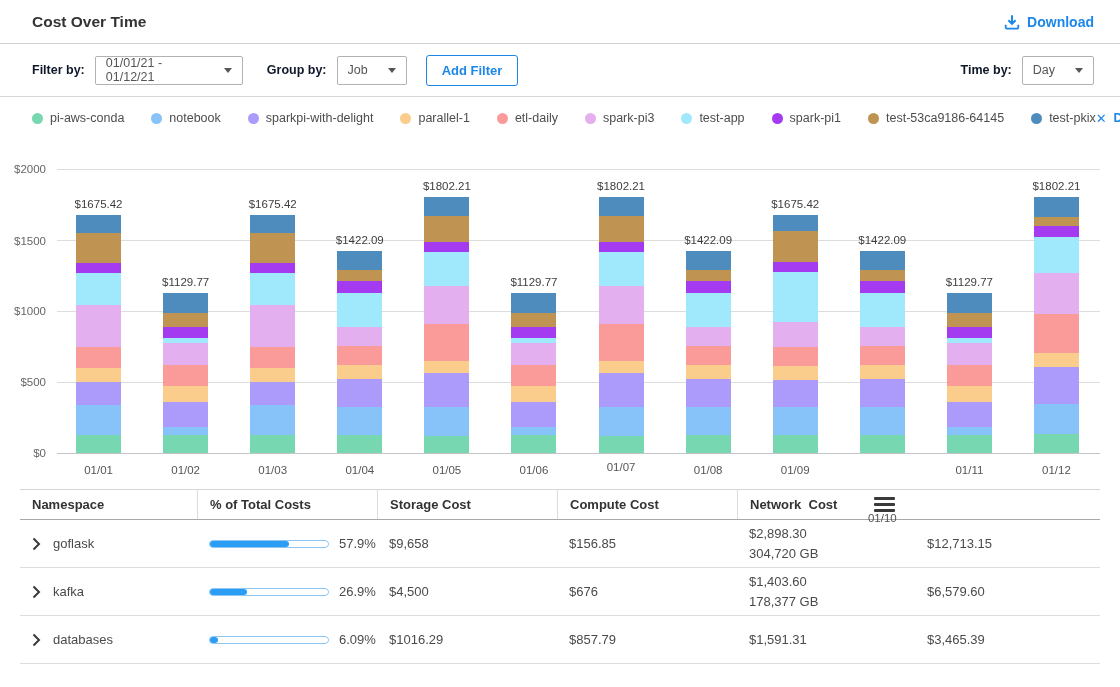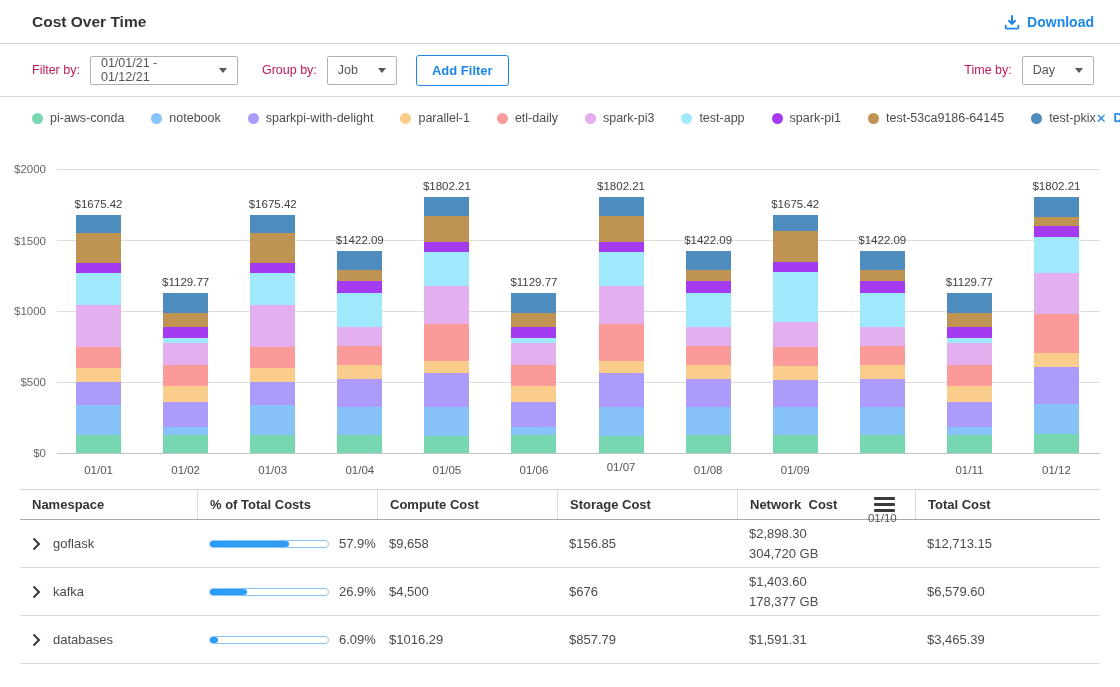--- a/index.html
+++ b/index.html
@@ -11,21 +11,21 @@
   }
   button { font-family: inherit; background: none; border: none; padding: 0; cursor: pointer; }
 
   
   .topbar { display: flex; align-items: center; height: 44px; padding: 0 26px 0 32px; border-bottom: 1px solid #cfcfcf; }
   .page-title { margin: 0; font-size: 15.5px; font-weight: 700; color: #333; }
   .download-btn { margin-left: auto; display: flex; align-items: center; gap: 7px; color: #1C87E8; font-weight: 700; font-size: 14px; }
 
   
   .filterbar { display: flex; align-items: center; height: 53px; padding: 0 26px 0 32px; border-bottom: 1px solid #d6d6d6; font-size: 12.5px; }
-  .flabel { font-weight: 400; color: #be185d; margin-right: 10px; white-space: nowrap; }
+  .flabel { font-weight: 700; color: #0f172a; margin-right: 10px; white-space: nowrap; }
   .select { display: flex; align-items: center; justify-content: space-between; border: 1px solid #b2b2b2; border-radius: 2px; height: 29px; padding: 0 10px; color: #555; background: #fff; cursor: pointer; font-size: 12.5px; }
   .select.date { width: 148px; }
   .select.small { min-width: 56px; gap: 10px; }
   .caret { width: 0; height: 0; border-left: 4.5px solid transparent; border-right: 4.5px solid transparent; border-top: 5.5px solid #555; margin-left: 10px; flex: none; }
   .group-label { margin-left: 24px; }
   .add-filter { margin-left: 19px; height: 31px; padding: 0 15px; border: 1px solid #1C87E8; border-radius: 3px; color: #1C87E8; font-weight: 700; font-size: 13px; background: #fff; }
   .spacer { flex: 1; }
 
   
   .legendbar { display: flex; align-items: center; height: 42px; padding: 0 58px 0 32px; font-size: 12.5px; color: #4d4d4d; }
@@ -326,27 +326,26 @@
         <div class="bar-segment" style="height: 18.744px; background: rgb(118, 215, 176);"></div>
       </div>
       <div class="bar-total" style="left: 1010.46px; top: 31.0862px;">$1802.21</div>
       <div class="x-label" style="left: 1010.46px; top: 315px;">01/12</div>
     </div>
 
   <div class="cost-table">
     <div class="thead">
       <div class="th">Namespace</div>
       <div class="th">% of Total Costs</div>
+      <div class="th">Storage Cost</div>
       <div class="th">Compute Cost</div>
-      <div class="th">Storage Cost</div>
       <div class="th">
         <span>Network  Cost</span>
         <span class="hamburger"><span></span><span></span><span></span></span>
       </div>
-      <div class="th">Total Cost</div>
     </div>
     <div id="table-body">
         <div class="trow">
           <div class="cell ns-cell">
             <span class="chev">
               <svg width="9" height="14" viewBox="0 0 9 14">
                 <polyline points="1.5,1.5 7,7 1.5,12.5" fill="none" stroke="#3a3a3a" stroke-width="2"></polyline>
               </svg>
             </span>
             <span>goflask</span>

